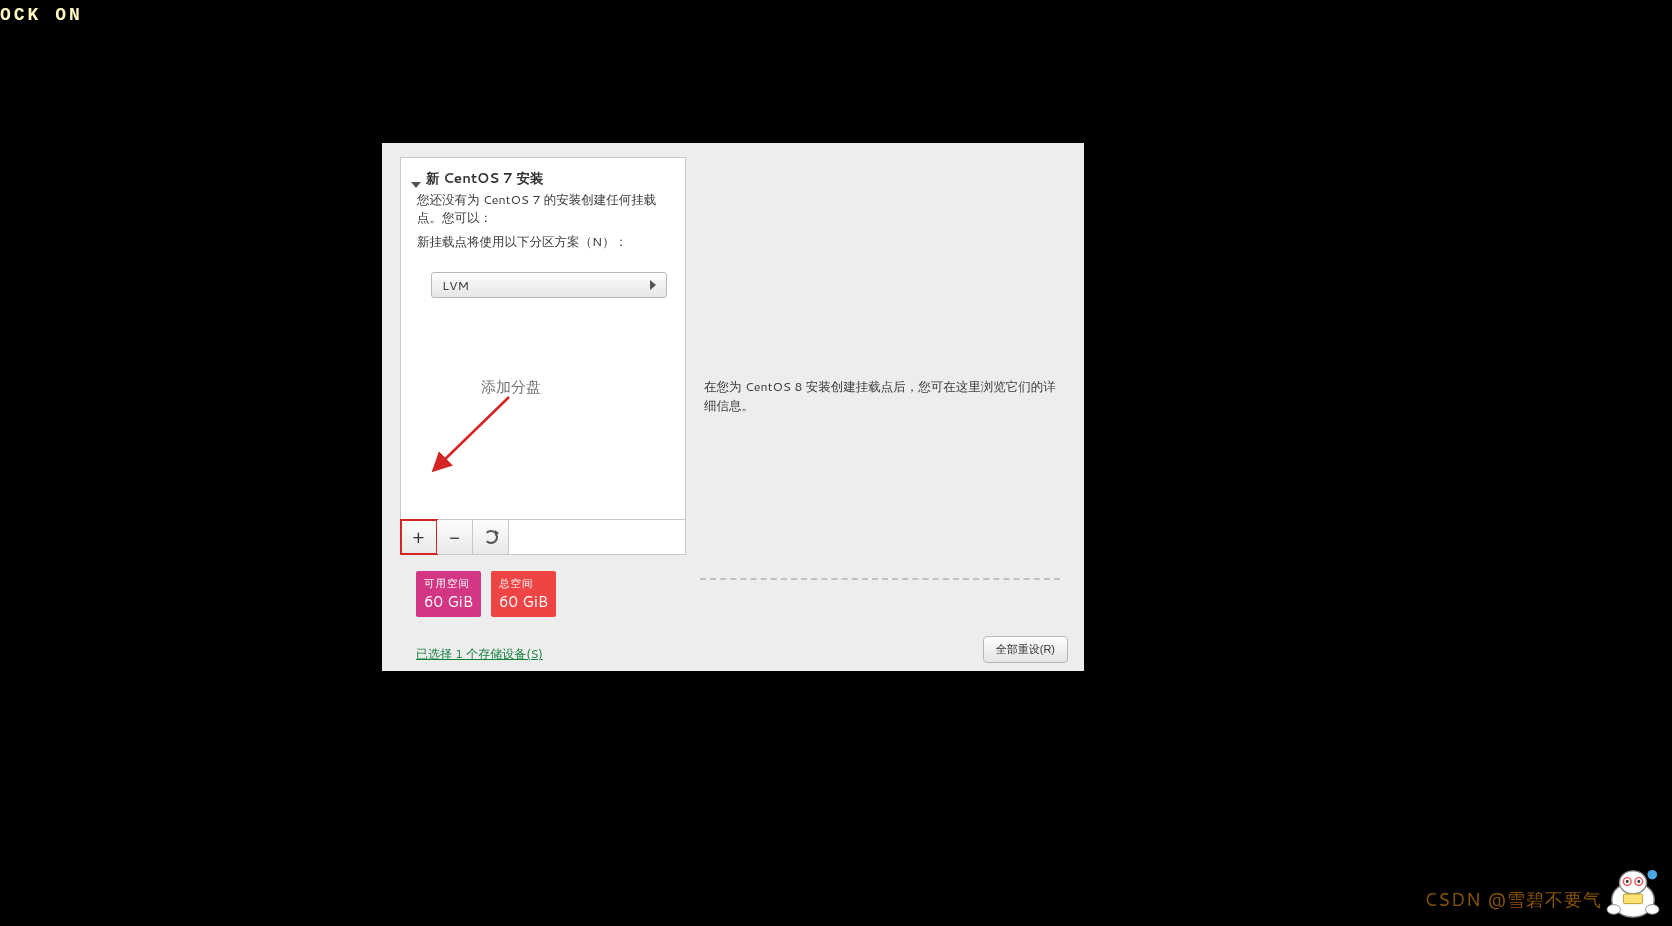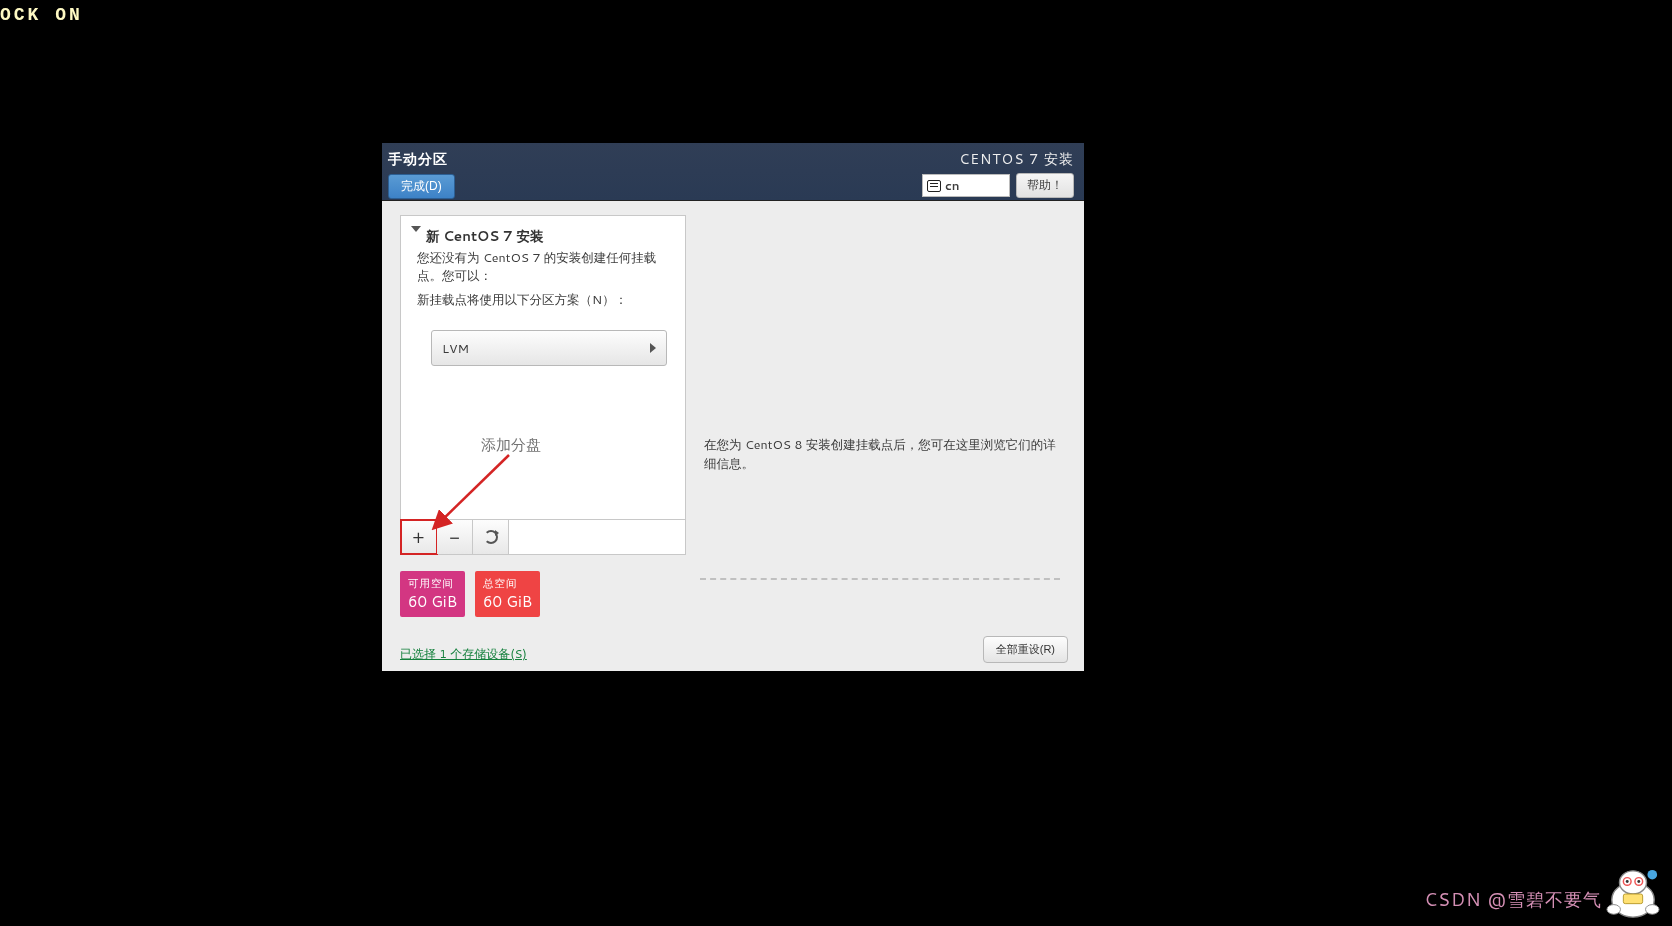--- a/index.html
+++ b/index.html
@@ -96,35 +96,35 @@
     flex-direction:column;
     position:relative;
   }
   .left-inner {
     padding: 10px 10px 4px 10px;
     flex:1;
     font-size: 12.5px;
     line-height: 1.45;
     color:#3b3b3b;
   }
-  .heading-row { display:flex; align-items:flex-start; gap:2px; }
+  .heading-row { display:flex; align-items:flex-end; gap:2px; }
   .tri { display:inline-block; width:0;height:0;border-left:5px solid transparent;border-right:5px solid transparent;border-top:6px solid #555; margin-right:3px;}
   .section-title { font-weight:bold; font-size:13.5px; color:#333;}
   .desc { margin:2px 0 6px 6px; }
   ul.opts { list-style: none; margin: 4px 0 4px 10px; }
   ul.opts li { position:relative; padding-left:14px; margin:6px 0; }
   ul.opts li::before{ content:"•"; position:absolute; left:0; top:0px; color:#444; font-size:14px;}
   .link { color: #2a5db0; text-decoration: underline; cursor:pointer;}
   .scheme-label { margin:4px 0 22px 6px;}
   .dropdown {
     margin: 20px 8px 0 20px;
     border: 1px solid #b8b8b8;
     border-radius: 3px;
     background: linear-gradient(#fdfdfd,#e6e6e6);
-    height: 36px;
+    height: 26px;
     display:flex;
     align-items:center;
     justify-content:space-between;
     padding: 0 10px;
     cursor:pointer;
   }
   .dd-arrow { width:0;height:0;border-top:5px solid transparent;border-bottom:5px solid transparent;border-left:6px solid #555;}
   .btn-row {
     display:flex;
     border-top: 1px solid #c8c8c8;
@@ -155,21 +155,21 @@
   .dash-sep {
     position:absolute;
     left:318px;
     width: 360px;
     border-top: 2px dashed #c0c0c0;
   }
   .bottom-row {
     display:flex;
     justify-content:space-between;
     align-items:flex-end;
-    padding: 6px 16px 8px 18px;
+    padding: 6px 16px 8px 34px;
   }
   .bottom-left { display:flex; flex-direction:column; gap:8px; }
   .cards { display:flex; gap:10px; }
   .card {
     min-width: 62px;
     padding: 5px 8px;
     color:#fff;
     border-radius:2px;
     text-align:left;
   }
@@ -188,55 +188,39 @@
     cursor:pointer;
   }
   
   .anno-text { position:absolute; color:#737373; font-size:15px; pointer-events:none; }
   .anno-svg { position:absolute; pointer-events:none; }
   
   .watermark-text {
     position:absolute;
     right: 70px;
     bottom: 14px;
-    color:#f9a8d4;
+    color:#a16207;
     font-size: 18px;
     letter-spacing:1px;
     opacity:0.85;
   }
   .mascot {
     position:absolute;
     right: 10px;
     bottom: 5px;
     width: 58px;
     height: 54px;
   }
 </style>
 </head>
 <body>
 
 <div class="lock-on">OCK ON</div>
 
 <div class="installer-window">
-  <div class="topbar">
-    <div class="top-left">
-      <div class="page-title">手动分区</div>
-      <button class="done-btn">完成(D)</button>
-    </div>
-    <div class="top-right">
-      <div class="product-title">CENTOS 7 安装</div>
-      <div class="top-right-row">
-        <div class="lang-ind">
-          <span class="kbd-icon"></span>
-          <span style="font-weight:bold;">cn</span>
-        </div>
-        <button class="help-btn">帮助！</button>
-      </div>
-    </div>
-  </div>
 
   <div class="body">
     <div class="left-pane">
       <div class="left-inner">
         <div class="heading-row">
           <span class="tri"></span>
           <span class="section-title">新 CentOS 7 安装</span>
         </div>
         <div class="desc">您还没有为 CentOS 7 的安装创建任何挂载点。您可以：</div>
         <div class="scheme-label">新挂载点将使用以下分区方案（N）：</div>

